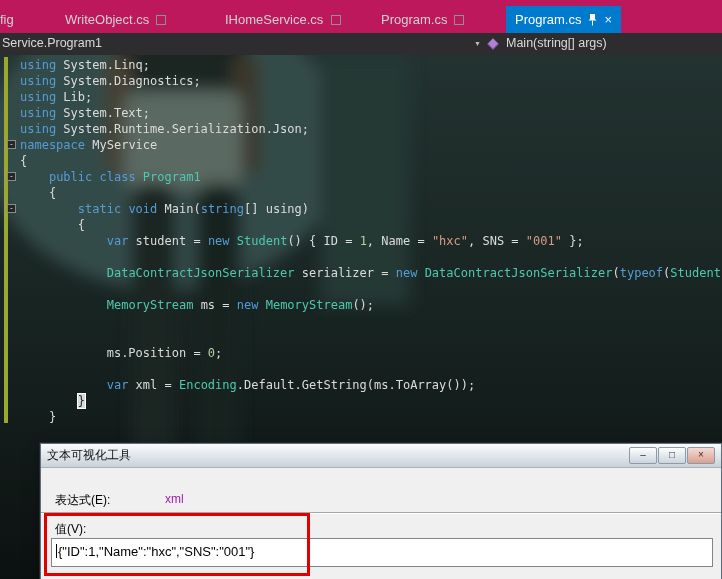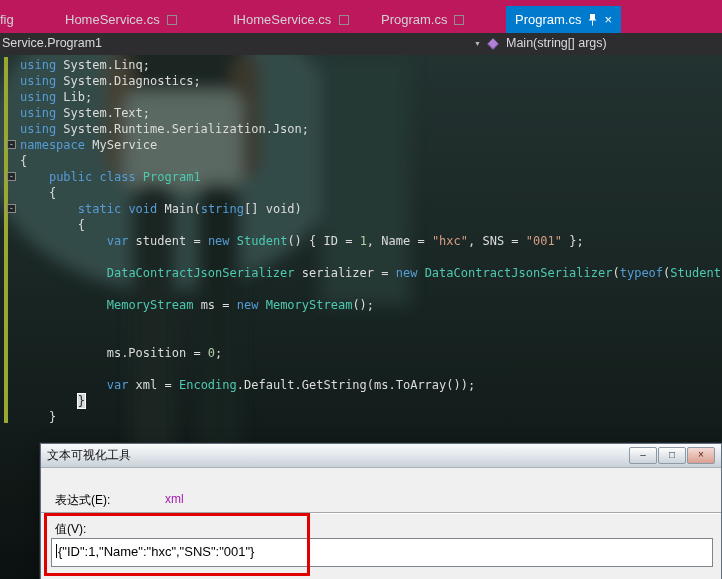--- a/index.html
+++ b/index.html
@@ -5,21 +5,21 @@
   html,body{margin:0;padding:0;background:#1e1e1e;}
   #app{position:relative;width:722px;height:579px;overflow:hidden;background:#1e1e1e;
        font-family:"Liberation Sans",sans-serif;-webkit-font-smoothing:antialiased;cursor:default;}
 
   
   .tabbar{position:absolute;left:0;top:0;width:722px;height:33px;background:#be185d;}
   .tab{position:absolute;top:6px;height:27px;display:flex;align-items:center;gap:7px;
        padding:0 9px;font-size:13px;color:#d2d2d2;white-space:nowrap;}
   .tab0{left:-9px;}
   .tab1{left:56px;}
-  .tab2{left:224px;gap:8px;}
+  .tab2{left:216px;gap:8px;}
   .tab3{left:372px;}
   .tab4{left:506px;background:#007acc;color:#ffffff;}
   .pinbox{width:8px;height:8px;border:1px solid #8f8f8f;display:inline-block;}
   .tabclose{font-size:13px;line-height:13px;color:#ffffff;}
 
   
   .navbar{position:absolute;left:0;top:33px;width:722px;height:22px;background:#2d2d30;
           border-bottom:6px solid #0f766e;}
   .nav-type{position:absolute;left:2px;top:3px;font-size:12.5px;color:#dadada;}
   .nav-chev{position:absolute;left:474px;top:7px;font-size:7px;color:#b9b9b9;}
@@ -71,21 +71,21 @@
 </head>
 <body>
 
 <div id="app">
 
   <div class="tabbar">
       <div class="tab tab0">
         <span>fig</span>
       </div>
       <div class="tab tab1">
-        <span>HomeService.cs</span>
+        <span>WriteObject.cs</span>
         <span class="pinbox"></span>
       </div>
       <div class="tab tab2">
         <span>IHomeService.cs</span>
         <span class="pinbox"></span>
       </div>
       <div class="tab tab3">
         <span>Program.cs</span>
         <span class="pinbox"></span>
       </div>
@@ -170,21 +170,21 @@
           <span class="lc"><span class="tk-p">    </span><span class="tk-k">public</span><span class="tk-p"> </span><span class="tk-k">class</span><span class="tk-p"> </span><span class="tk-t">Program1</span></span>
         </div>
         <div class="line">
           <span class="gutter"></span>
           <span class="lc"><span class="tk-p">    {</span></span>
         </div>
         <div class="line">
           <span class="gutter">
             <span class="foldbox">-</span>
           </span>
-          <span class="lc"><span class="tk-p">        </span><span class="tk-k">static</span><span class="tk-p"> </span><span class="tk-k">void</span><span class="tk-p"> Main(</span><span class="tk-k">string</span><span class="tk-p">[] void)</span></span>
+          <span class="lc"><span class="tk-p">        </span><span class="tk-k">static</span><span class="tk-p"> </span><span class="tk-k">void</span><span class="tk-p"> Main(</span><span class="tk-k">string</span><span class="tk-p">[] using)</span></span>
         </div>
         <div class="line">
           <span class="gutter"></span>
           <span class="lc"><span class="tk-p">        {</span></span>
         </div>
         <div class="line">
           <span class="gutter"></span>
           <span class="lc"><span class="tk-p">            </span><span class="tk-k">var</span><span class="tk-p"> student = </span><span class="tk-k">new</span><span class="tk-p"> </span><span class="tk-t">Student</span><span class="tk-p">() { ID = </span><span class="tk-n">1</span><span class="tk-p">, Name = </span><span class="tk-s">"hxc"</span><span class="tk-p">, SNS = </span><span class="tk-s">"001"</span><span class="tk-p"> };</span></span>
         </div>
         <div class="line">

